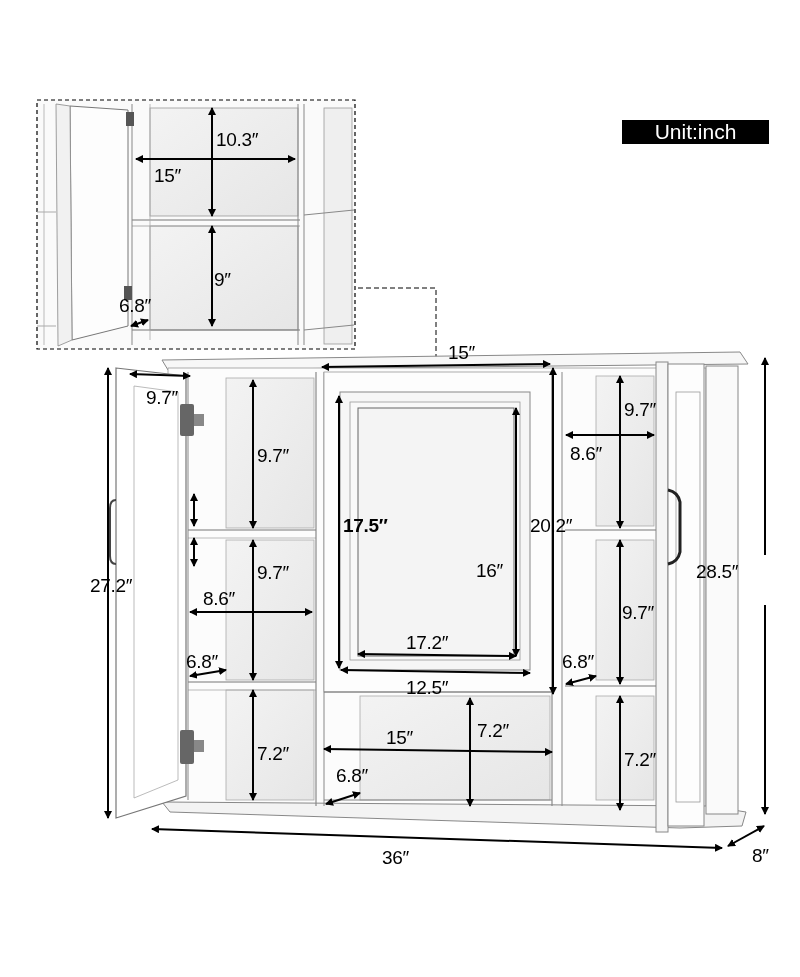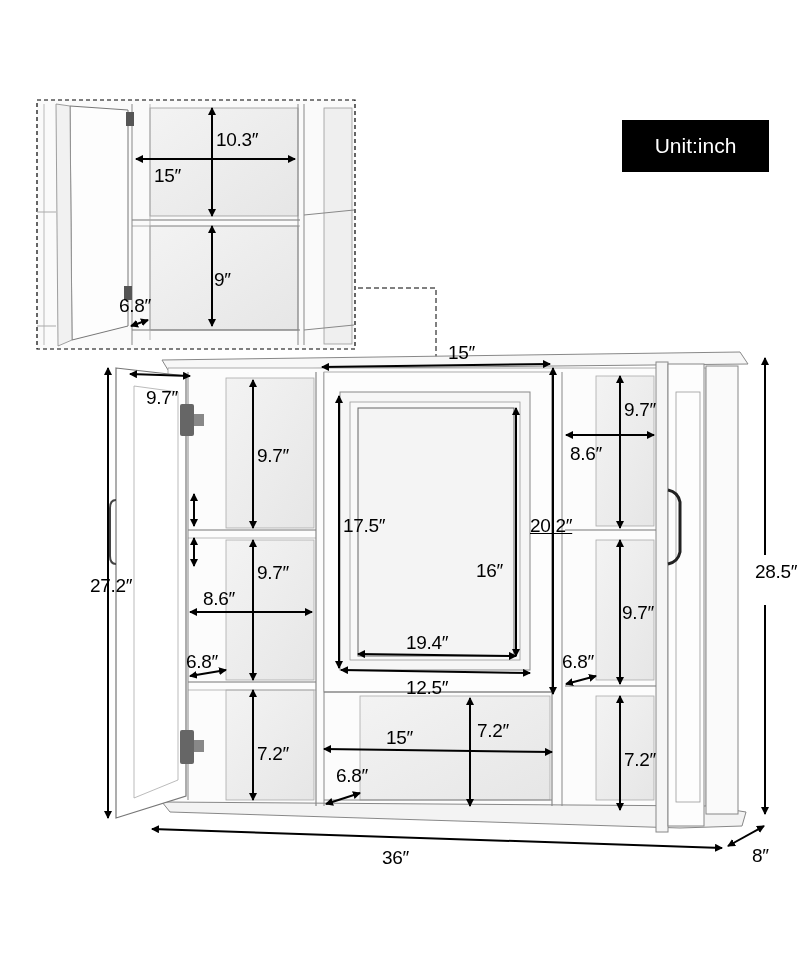--- a/index.html
+++ b/index.html
@@ -1,20 +1,20 @@
 <!DOCTYPE html>
 <html><head>
 <meta charset="utf-8">
 <style>
   html, body { margin:0; padding:0; background:#ffffff; }
   body { width:800px; height:977px; position:relative; overflow:hidden; font-family:"Liberation Sans", sans-serif; }
   .stage { position:absolute; left:0; top:0; width:800px; height:977px; }
   svg { position:absolute; left:0; top:0; }
   .lbl { position:absolute; font-family:"Liberation Sans", sans-serif; font-size:19px; color:#000; white-space:nowrap; line-height:1; letter-spacing:-0.3px; }
-  .unit-badge { position:absolute; left:622px; top:120px; width:147px; height:52px; background:#000; color:#fff; font-size:21px; display:flex; align-items:center; justify-content:center; font-family:"Liberation Sans", sans-serif; }
+  .unit-badge { position:absolute; left:622px; top:120px; width:147px; height:24px; background:#000; color:#fff; font-size:21px; display:flex; align-items:center; justify-content:center; font-family:"Liberation Sans", sans-serif; }
 </style>
 </head>
 <body>
 
 <div class="stage">
 
 <svg width="800" height="977" viewBox="0 0 800 977">
   <defs>
     <marker id="ah" markerWidth="8" markerHeight="8" refX="7" refY="4" orient="auto-start-reverse" markerUnits="userSpaceOnUse">
       <path d="M0,0 L8,4 L0,8 Z" fill="#000"></path>
@@ -168,35 +168,35 @@
 
 <div class="unit-badge">Unit:inch</div>
 
 <div class="lbl" style="left:216px;top:130px;">10.3″</div>
 <div class="lbl" style="left:154px;top:166px;">15″</div>
 <div class="lbl" style="left:214px;top:270px;">9″</div>
 <div class="lbl" style="left:119px;top:296px;">6.8″</div>
 
 <div class="lbl" style="left:382px;top:848px;text-align:right;">36″</div>
 <div class="lbl" style="left:752px;top:846px;">8″</div>
-<div class="lbl" style="left:755px;top:562px;">28.5″</div>
+<div class="lbl" style="left:696px;top:562px;">28.5″</div>
 <div class="lbl" style="left:48px;top:576px;margin-left:42px;">27.2″</div>
 
 <div class="lbl" style="left:146px;top:388px;">9.7″</div>
 <div class="lbl" style="left:257px;top:446px;">9.7″</div>
 <div class="lbl" style="left:257px;top:563px;">9.7″</div>
 <div class="lbl" style="left:203px;top:589px;">8.6″</div>
 <div class="lbl" style="left:186px;top:652px;">6.8″</div>
 <div class="lbl" style="left:257px;top:744px;">7.2″</div>
 
 <div class="lbl" style="left:448px;top:343px;">15″</div>
-<div class="lbl" style="left:343px;top:516px;">17.5″</div>
+<div class="lbl" style="left:343px;top:516px;font-weight:bold;">17.5″</div>
 <div class="lbl" style="left:476px;top:513px;margin-top:48px;">16″</div>
-<div class="lbl" style="left:530px;top:516px;text-decoration:underline;">20.2″</div>
-<div class="lbl" style="left:406px;top:633px;">19.4″</div>
+<div class="lbl" style="left:530px;top:516px;">20.2″</div>
+<div class="lbl" style="left:406px;top:633px;">17.2″</div>
 <div class="lbl" style="left:406px;top:678px;">12.5″</div>
 <div class="lbl" style="left:477px;top:721px;">7.2″</div>
 <div class="lbl" style="left:386px;top:728px;">15″</div>
 <div class="lbl" style="left:336px;top:766px;">6.8″</div>
 
 <div class="lbl" style="left:624px;top:400px;">9.7″</div>
 <div class="lbl" style="left:570px;top:444px;">8.6″</div>
 <div class="lbl" style="left:622px;top:603px;">9.7″</div>
 <div class="lbl" style="left:562px;top:652px;">6.8″</div>
 <div class="lbl" style="left:624px;top:750px;">7.2″</div>

